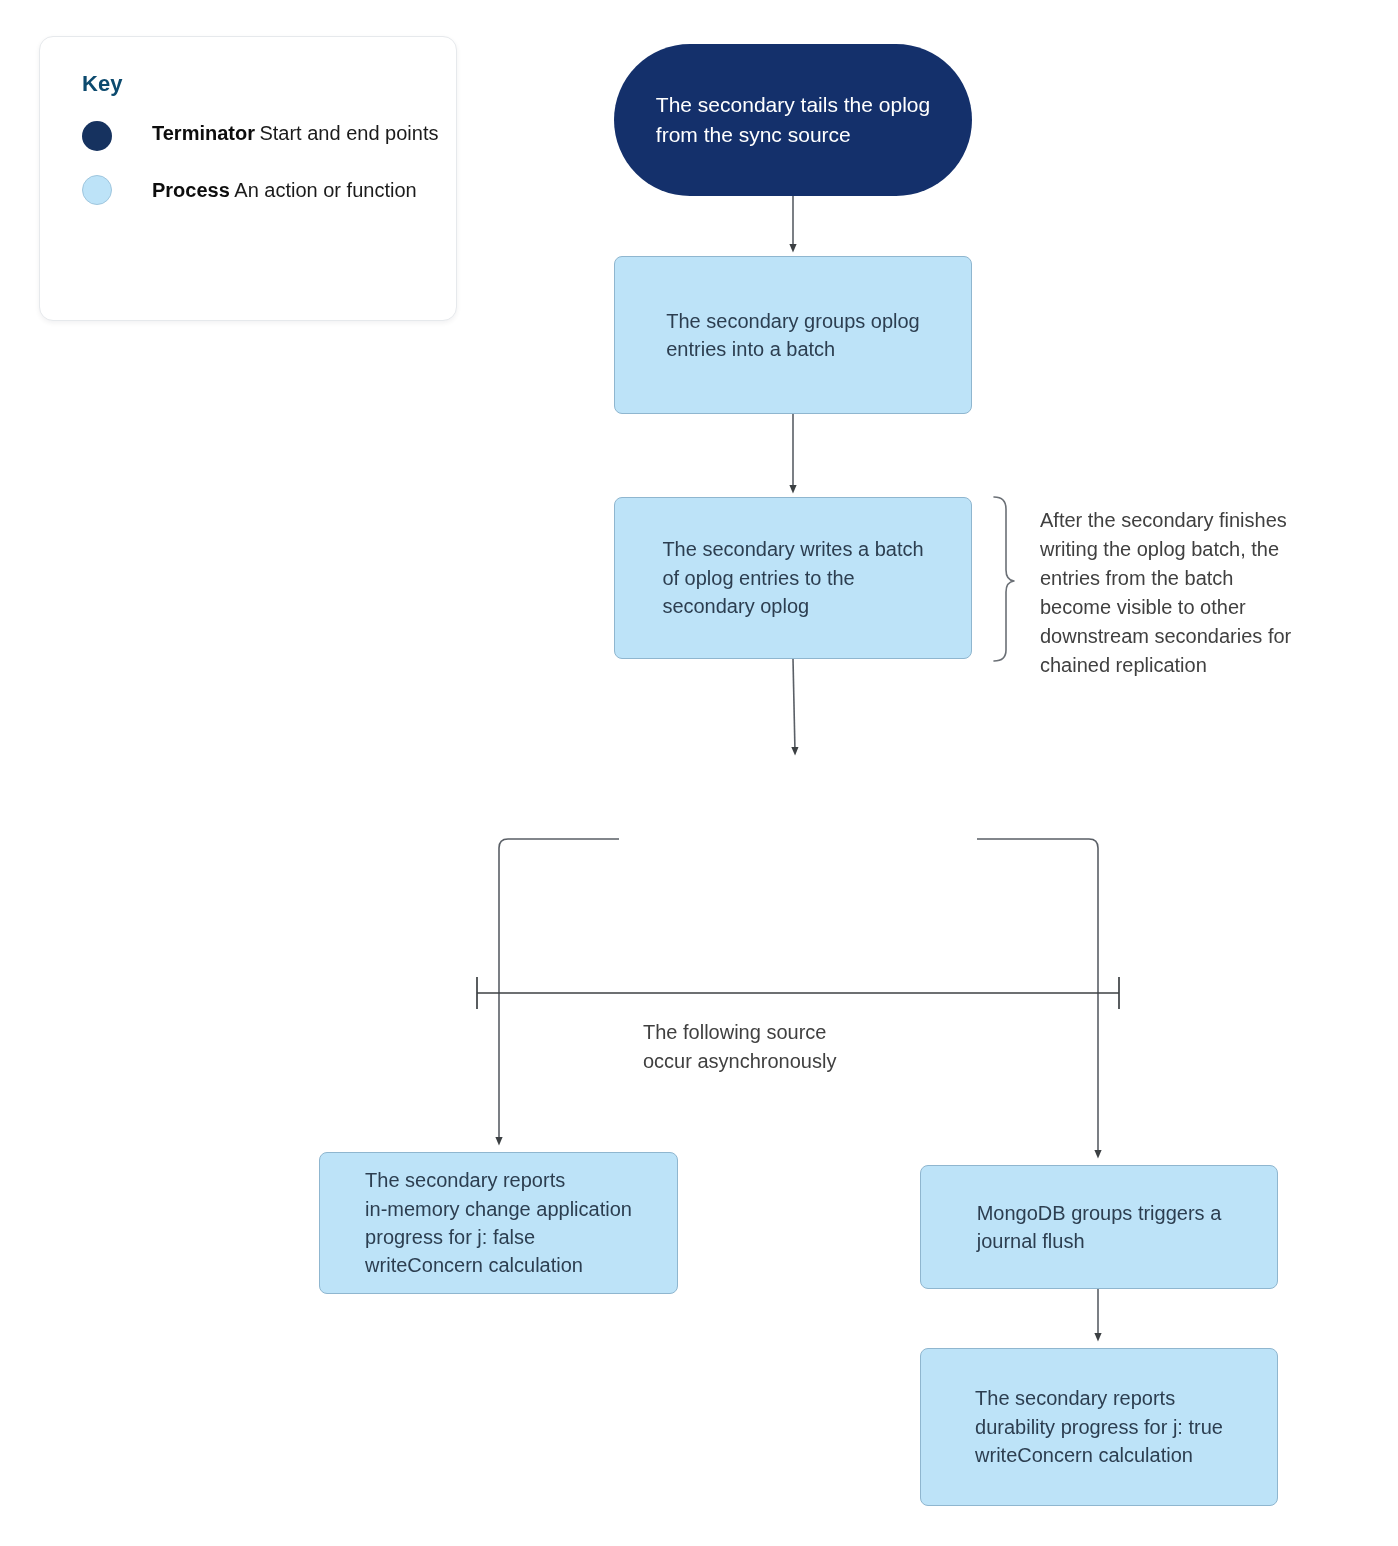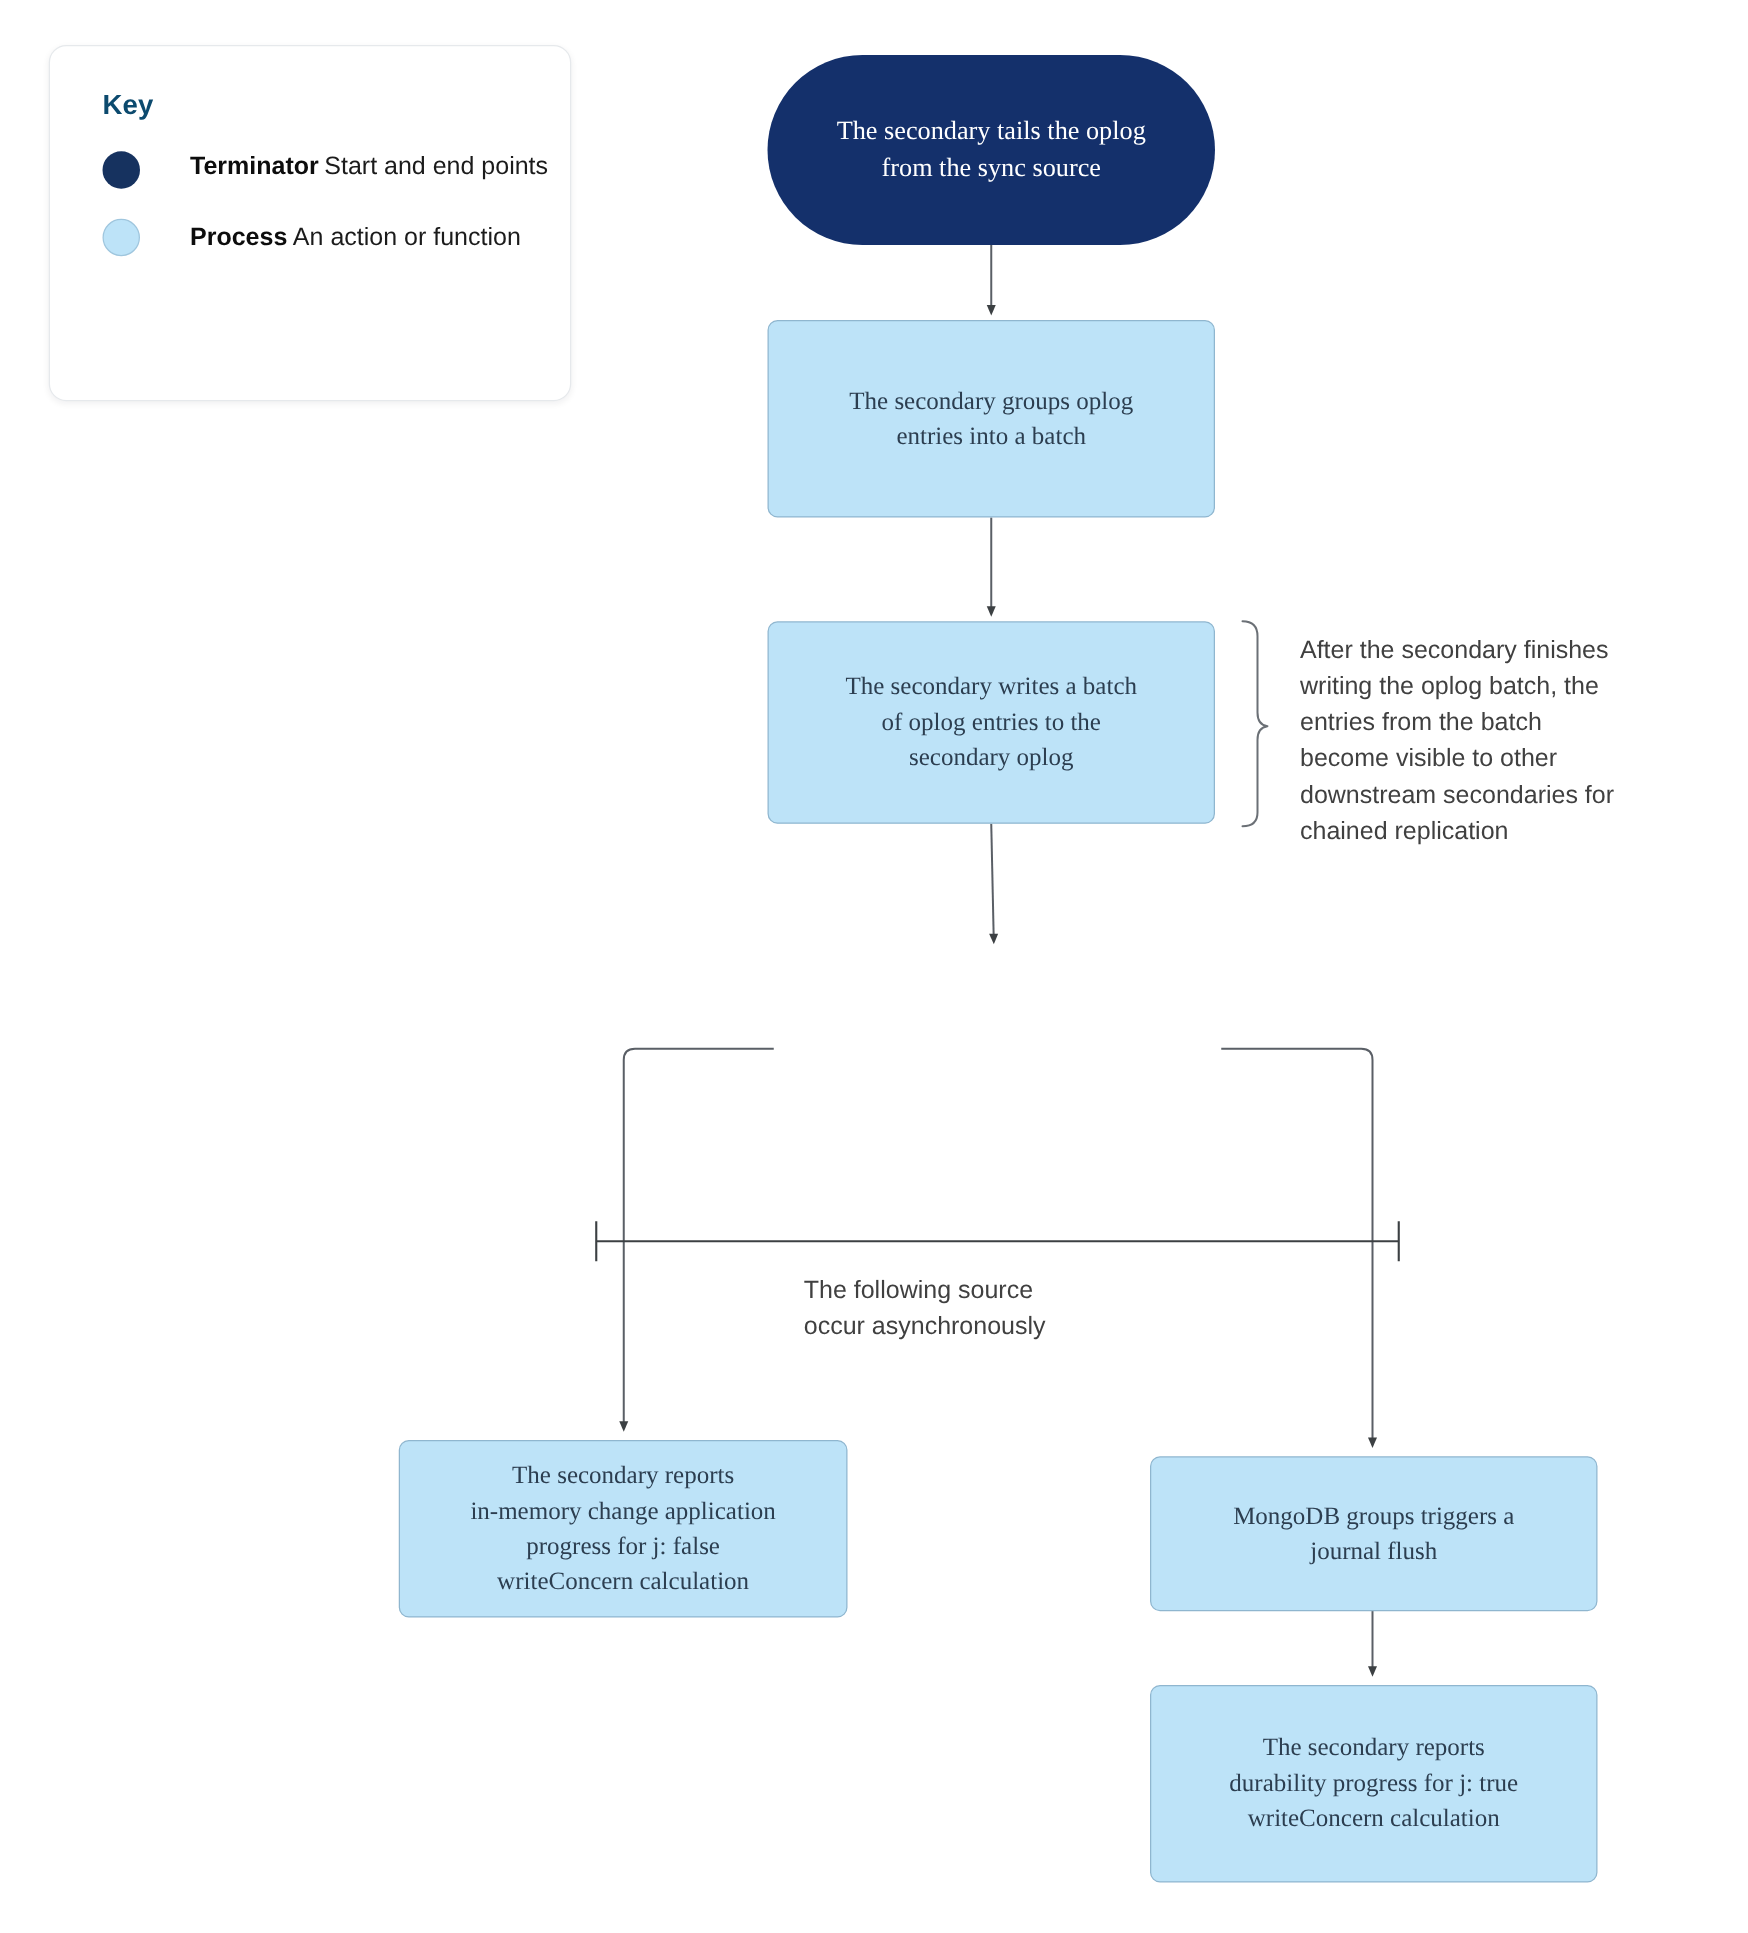--- a/index.html
+++ b/index.html
@@ -87,22 +87,21 @@
     white-space: nowrap;
   }
 
   
   .node {
     position: absolute;
     box-sizing: border-box;
     display: flex;
     align-items: center;
     justify-content: center;
-    text-align: center;
-    font-family: Liberation Serif, serif;
+    text-align: left;
   }
   .node .node-label {
     white-space: pre-line;
     line-height: 1.42;
   }
   .terminator-node {
     background: #14306b;
     border-radius: 90px;
   }
   .terminator-node .node-label {

